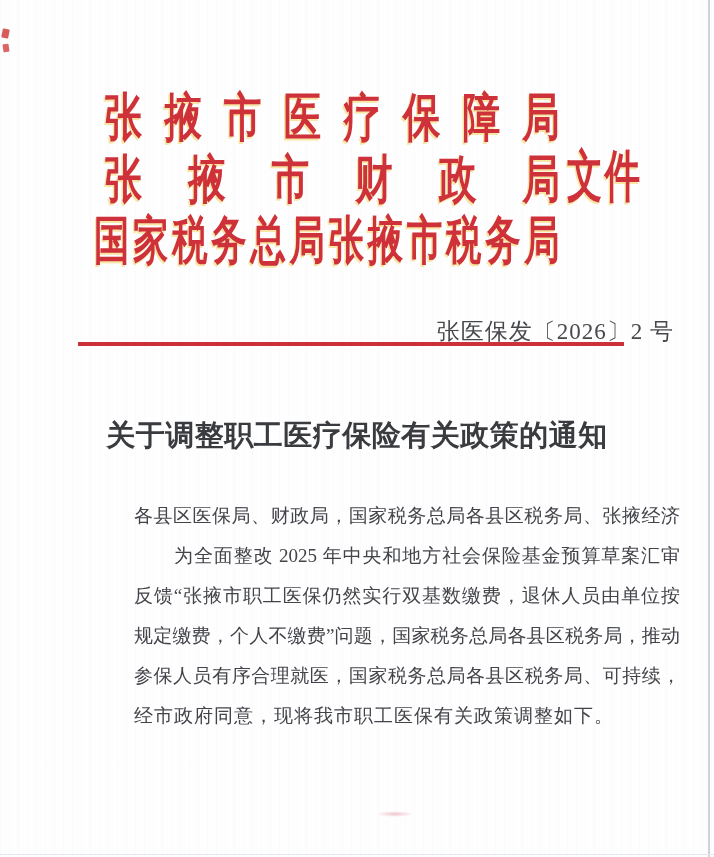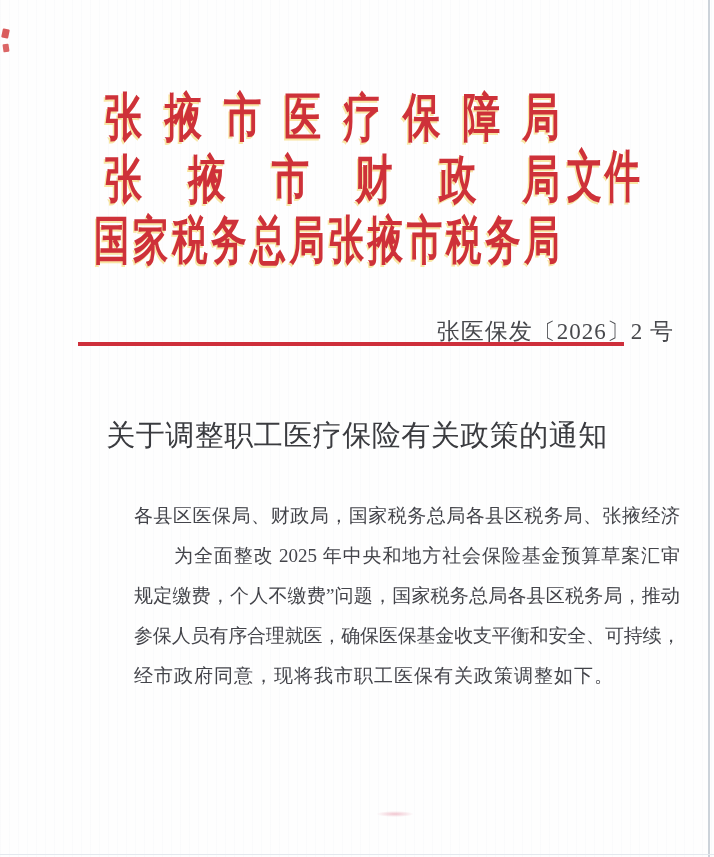--- a/index.html
+++ b/index.html
@@ -55,21 +55,21 @@
     text-align: right;
     font-size: 23px; letter-spacing: 1px;
     color: #47484c;
   }
 
   .red-rule { position: absolute; left: 78px; top: 342px; width: 546px; height: 4px; background: #ce2f3b; }
 
   .doc-title {
     position: absolute; top: 416px; left: 0; width: 714px;
     text-align: center;
-    font-size: 29px; font-weight: 400; letter-spacing: 0.5px;
+    font-size: 29px; font-weight: 700; letter-spacing: 0.5px;
     color: #3a3b3f;
   }
 
   
   .body-block { position: absolute; left: 94px; top: 496px; width: 546px; color: #43444a; margin-left: 40px; }
   .line {
     height: 40px; line-height: 40px;
     font-size: 19px;
     overflow: hidden;
   }
@@ -125,22 +125,23 @@
 
   <div class="doc-number">张医保发〔2026〕2 号</div>
 
   <div class="red-rule"></div>
 
   <h1 class="doc-title">关于调整职工医疗保险有关政策的通知</h1>
 
   <div class="body-block">
     <p class="line fill">各县区医保局、财政局，国家税务总局各县区税务局、张掖经济</p>
     <p class="line fill indent">为全面整改 2025 年中央和地方社会保险基金预算草案汇审</p>
+    <p class="line fill">反馈“张掖市职工医保仍然实行双基数缴费，退休人员由单位按</p>
     <p class="line fill">规定缴费，个人不缴费”问题，国家税务总局各县区税务局，推动</p>
-    <p class="line fill tight">参保人员有序合理就医，确保医保基金收支平衡和安全、可持续，</p>
+    <p class="line fill tight">参保人员有序合理就医，国家税务总局各县区税务局、可持续，</p>
     <p class="line loose">经市政府同意，现将我市职工医保有关政策调整如下。</p>
   </div>
 
   <div class="smudge"></div>
   <div class="scan-edge-right"></div>
   <div class="scan-edge-bottom"></div>
 
 </div>
 
 </body></html>

